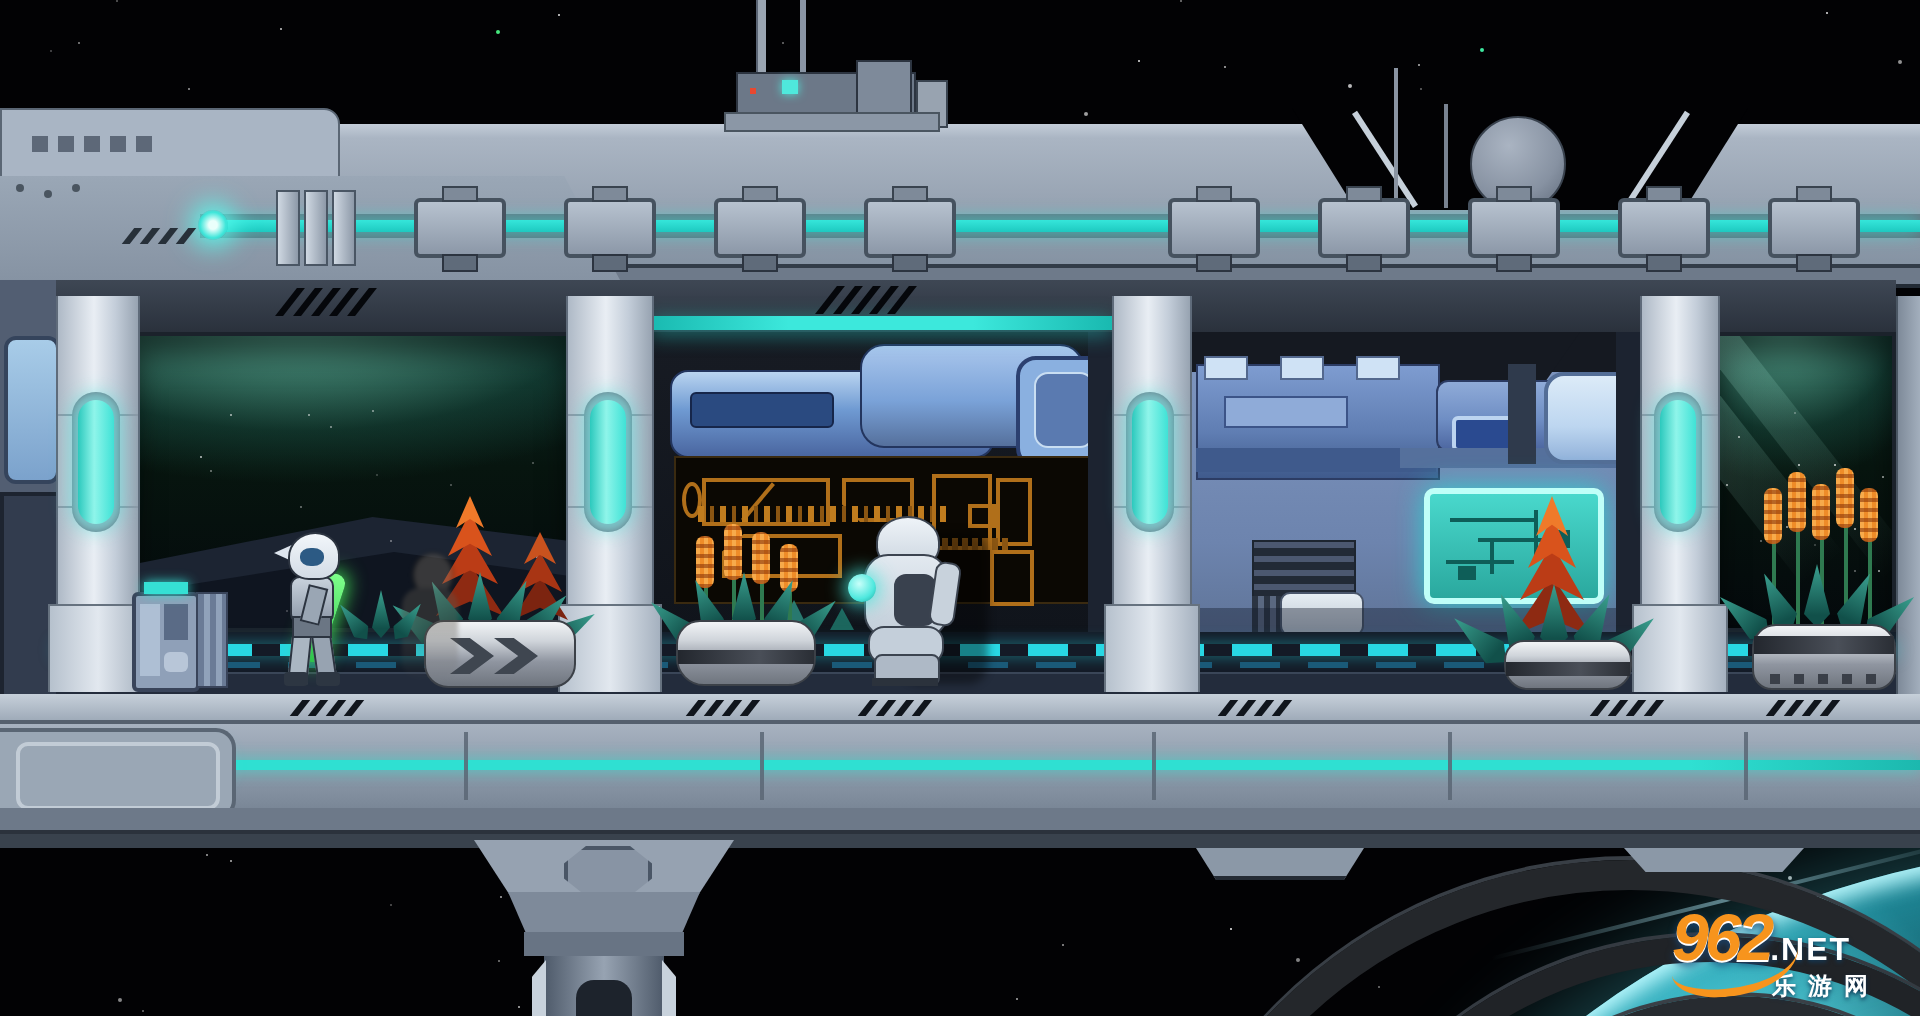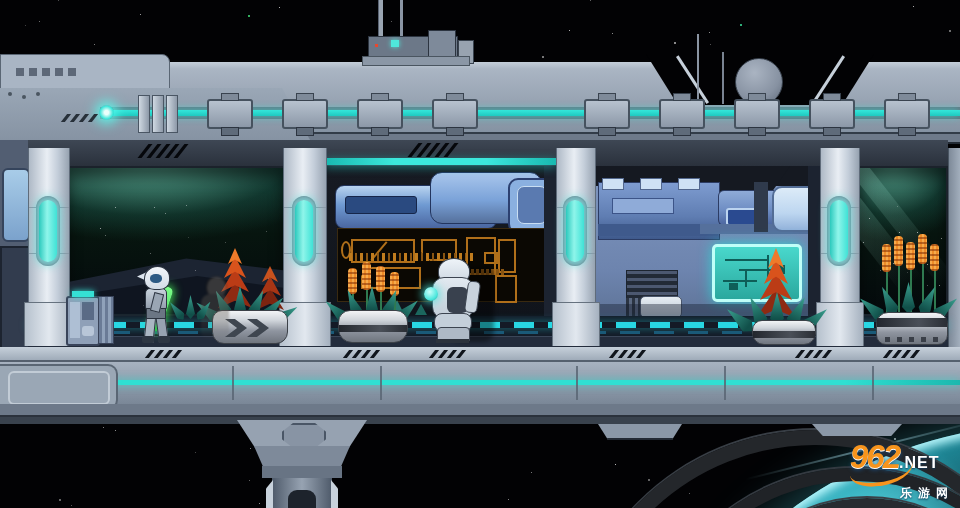--- a/index.html
+++ b/index.html
@@ -33,25 +33,25 @@
          background-image:repeating-linear-gradient(0deg, rgba(130,45,5,.55) 0 2px, rgba(0,0,0,0) 2px 5px),
                           repeating-linear-gradient(90deg, rgba(255,200,110,.5) 0 2px, rgba(0,0,0,0) 2px 4px);}
   .stem{position:absolute;width:2px;background:#2f7a50;}
   .pot{position:absolute;background:linear-gradient(180deg,#f2f4f6 0%,#cfd4da 30%,#8f95a0 62%,#6f757e 100%);
        border:1px solid #3c4148;border-radius:10px 10px 12px 12px;box-sizing:border-box;}
   .potband{position:absolute;left:0;right:0;height:7px;background:linear-gradient(90deg,#23272e,#4a4f58 60%,#2a2e35);}
   .oline{position:absolute;border:2px solid #b06f1a;background:transparent;}
   .seam{position:absolute;top:366px;width:2px;height:34px;background:rgba(90,102,116,.85);}
   .wm{position:absolute;left:0;top:4px;background:#000;color:#fff;font-size:11px;font-weight:bold;
       padding:2px 7px 3px 5px;letter-spacing:.5px;}
-  .logo{position:absolute;right:6px;bottom:6px;width:104px;text-align:left;}
+  .logo{position:absolute;right:20px;bottom:6px;width:104px;text-align:left;}
   .n962{font-style:italic;font-weight:800;font-size:33px;line-height:1;color:#f7941d;letter-spacing:-2px;
         text-shadow:0 1px 0 #fff,0 2px 4px #1a4a7a;}
   .lnet{font-weight:800;font-size:16px;color:#fff;letter-spacing:1px;text-shadow:0 1px 2px #123a5a;}
-  .l2{font-weight:700;font-size:12px;color:#fff;letter-spacing:6px;text-align:right;margin-top:12px;text-shadow:0 1px 2px #0a3050;}
+  .l2{font-weight:700;font-size:12px;color:#fff;letter-spacing:6px;text-align:right;margin-top:0px;text-shadow:0 1px 2px #0a3050;}
   .swoosh{position:absolute;left:0px;top:24px;width:64px;height:18px;border-bottom:4px solid #f7941d;
           border-radius:0 0 60% 40% / 0 0 100% 60%;transform:rotate(-5deg);}
 </style>
 </head>
 <body>
 
 <div class="scene">
 
   <div class="a" id="sky" style="left:0;top:0;width:960px;height:508px;">
       <div class="star" style="left: 571px; top: 151px; opacity: 0.68;"></div>

